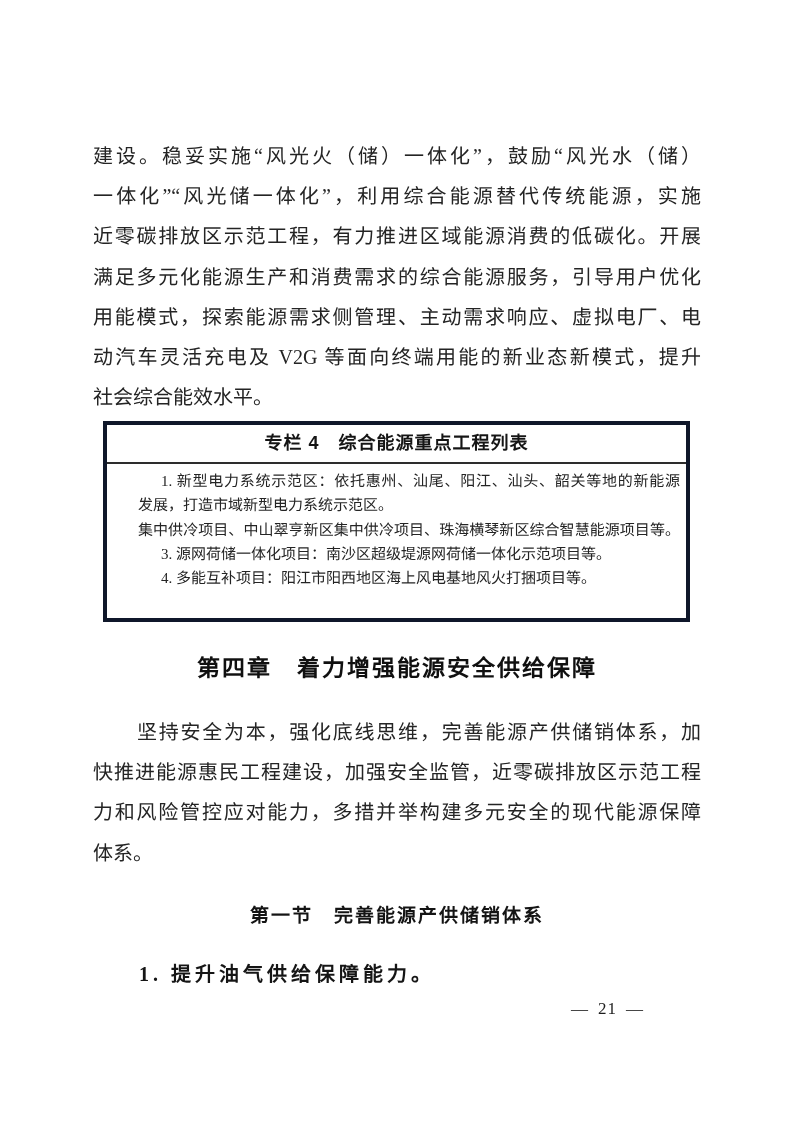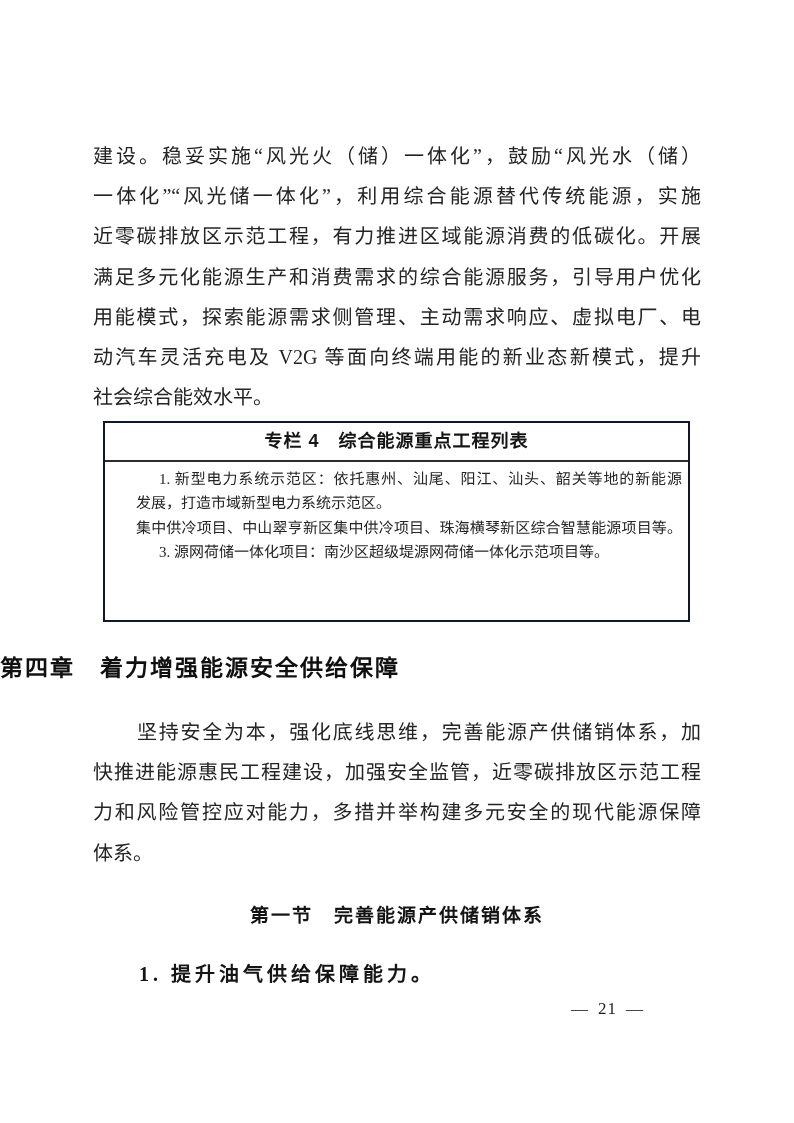--- a/index.html
+++ b/index.html
@@ -36,21 +36,21 @@
   .bline.last { text-align-last: left; }
   .bline.indent { text-indent: 44px; }
 
   
   .callout {
     position: absolute;
     left: 103px;
     top: 421px;
     width: 587px;
     height: 201px;
-    border: 2px solid #0f172a;
+    border: 4px solid #0f172a;
     box-sizing: border-box;
     background: #ffffff;
   }
   .callout-title {
     height: 37px;
     line-height: 37px;
     border-bottom: 2px solid #2d2d2d;
     text-align: center;
     font-family: "Liberation Sans", sans-serif;
     font-weight: 700;
@@ -74,20 +74,21 @@
   .cline.last { text-align-last: left; }
   .cline.indent { text-indent: 23px; }
 
   
   .chapter {
     position: absolute;
     left: 0;
     top: 651px;
     width: 794px;
     margin: 0;
+    text-align: center;
     font-family: "Liberation Serif", serif;
     font-size: 23px;
     font-weight: 700;
     letter-spacing: 2px;
     line-height: 36px;
     color: #101010;
   }
   .section {
     position: absolute;
     left: 0;
@@ -142,20 +143,21 @@
     <div class="bline last">社会综合能效水平。</div>
   </div>
 
   <div class="callout">
     <div class="callout-title">专栏 4　综合能源重点工程列表</div>
     <div class="callout-body">
       <div class="cline indent">1. 新型电力系统示范区：依托惠州、汕尾、阳江、汕头、韶关等地的新能源</div>
       <div class="cline last">发展，打造市域新型电力系统示范区。</div>
       <div class="cline">集中供冷项目、中山翠亨新区集中供冷项目、珠海横琴新区综合智慧能源项目等。</div>
       <div class="cline indent last">3. 源网荷储一体化项目：南沙区超级堤源网荷储一体化示范项目等。</div>
+      <div class="cline indent last">4. 多能互补项目：阳江市阳西地区海上风电基地风火打捆项目等。</div>
     </div>
   </div>
 
   <h1 class="chapter">第四章　着力增强能源安全供给保障</h1>
 
   <div class="para" id="para-mid">
     <div class="bline indent">坚持安全为本，强化底线思维，完善能源产供储销体系，加</div>
     <div class="bline">快推进能源惠民工程建设，加强安全监管，近零碳排放区示范工程</div>
     <div class="bline">力和风险管控应对能力，多措并举构建多元安全的现代能源保障</div>
     <div class="bline last">体系。</div>

